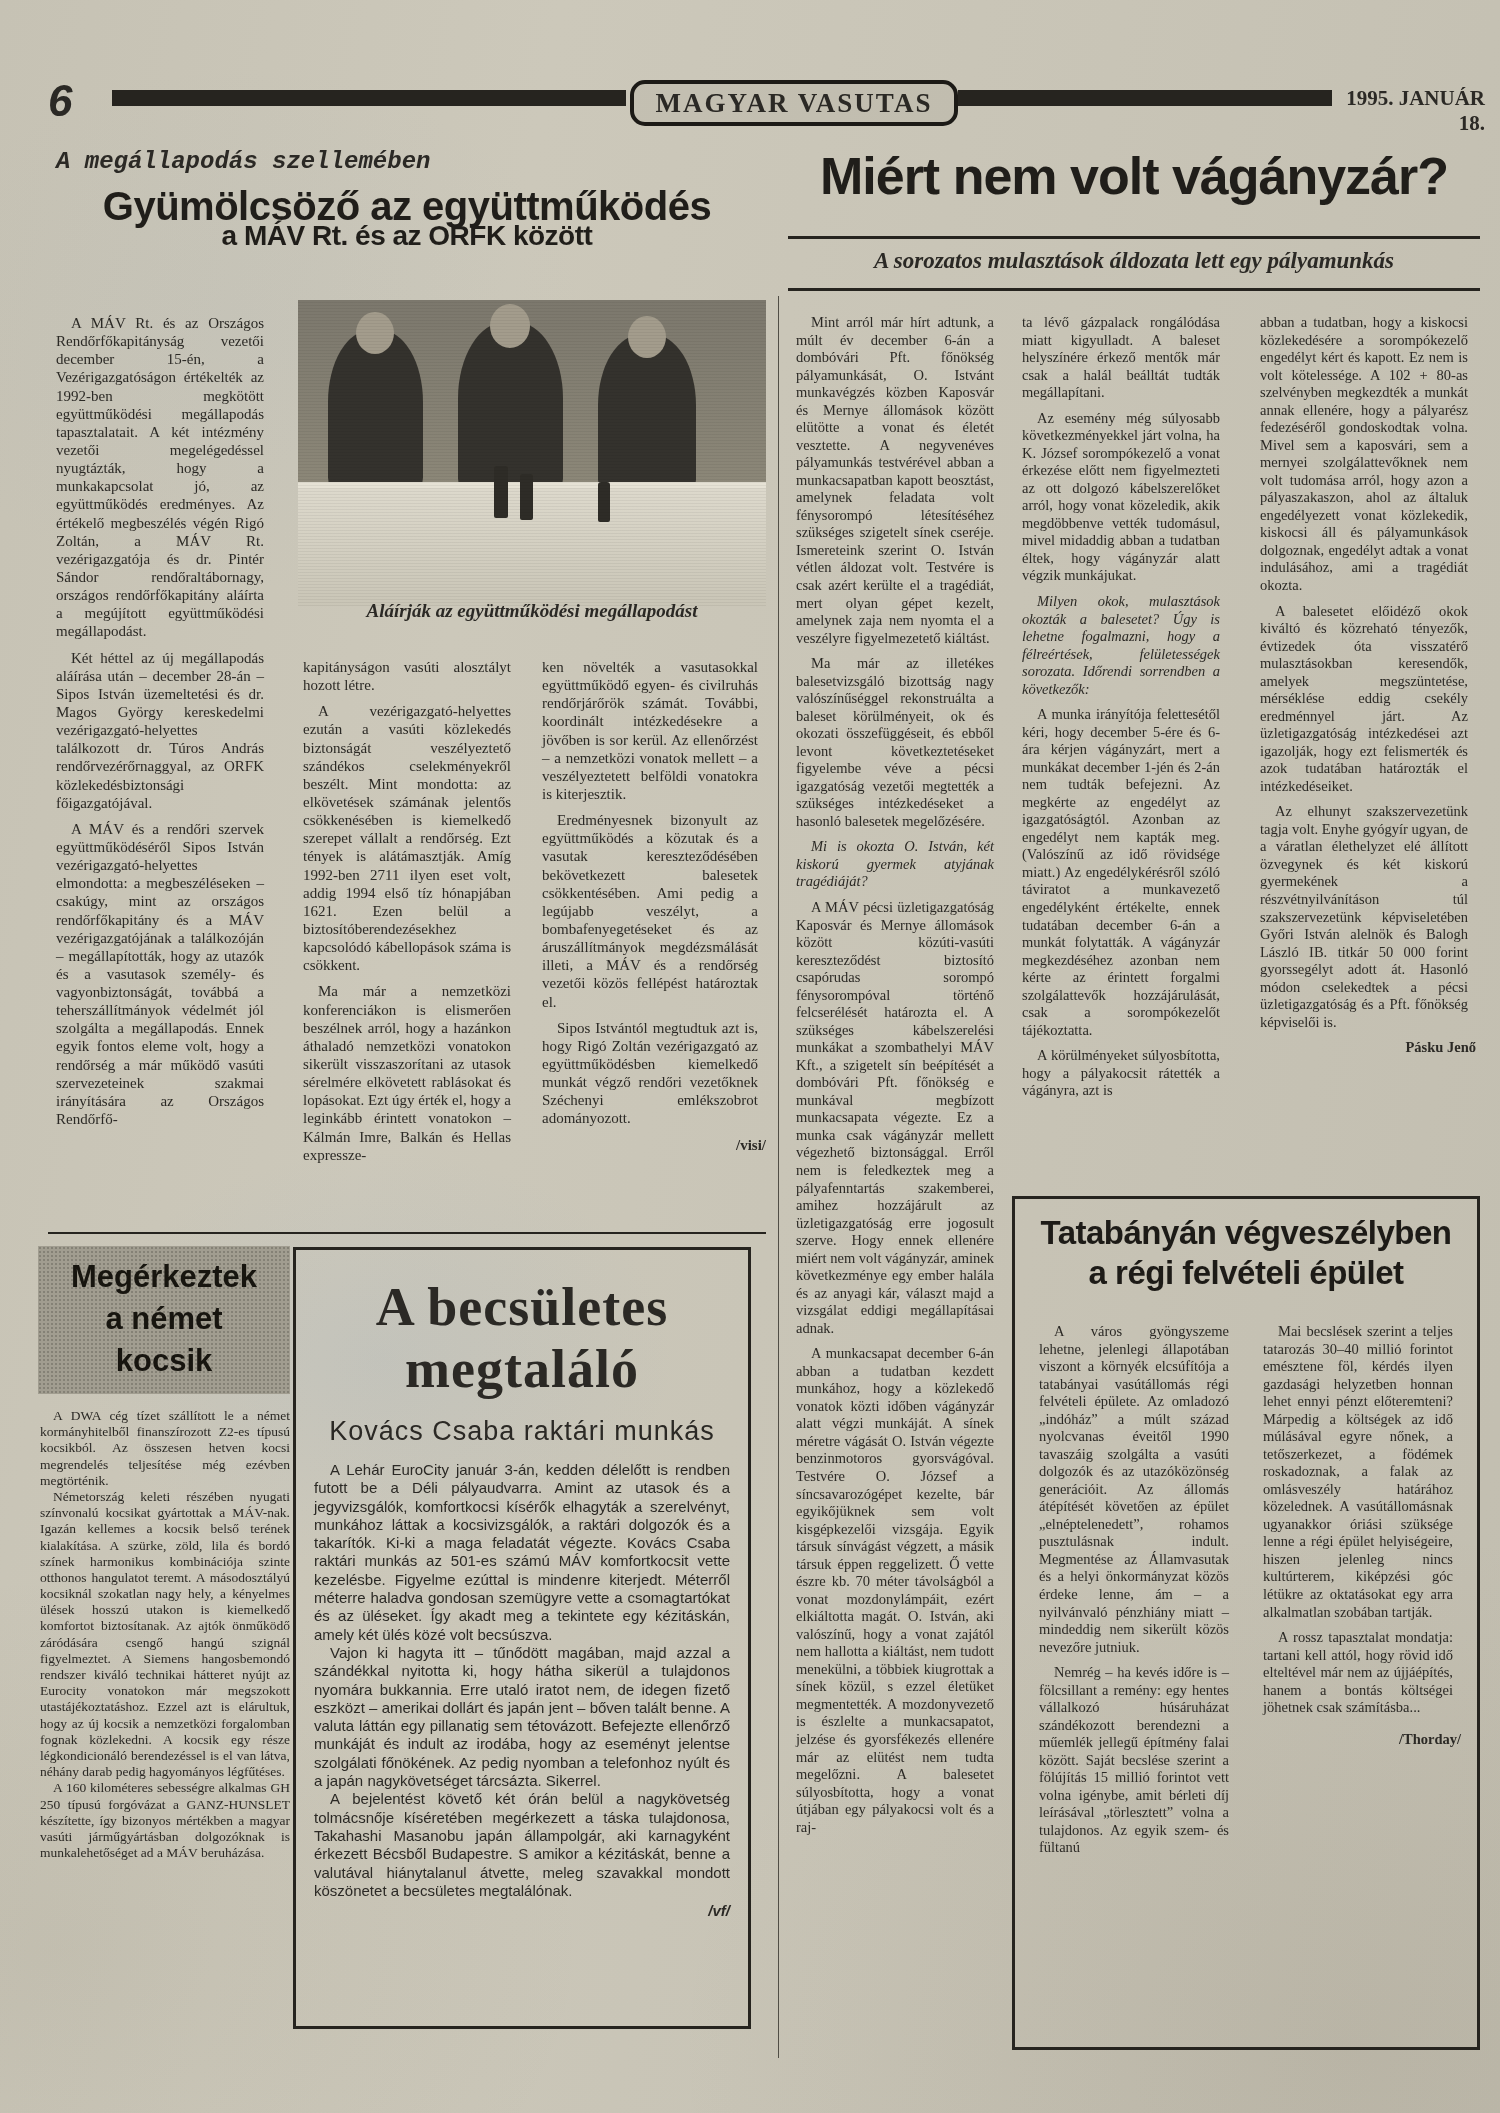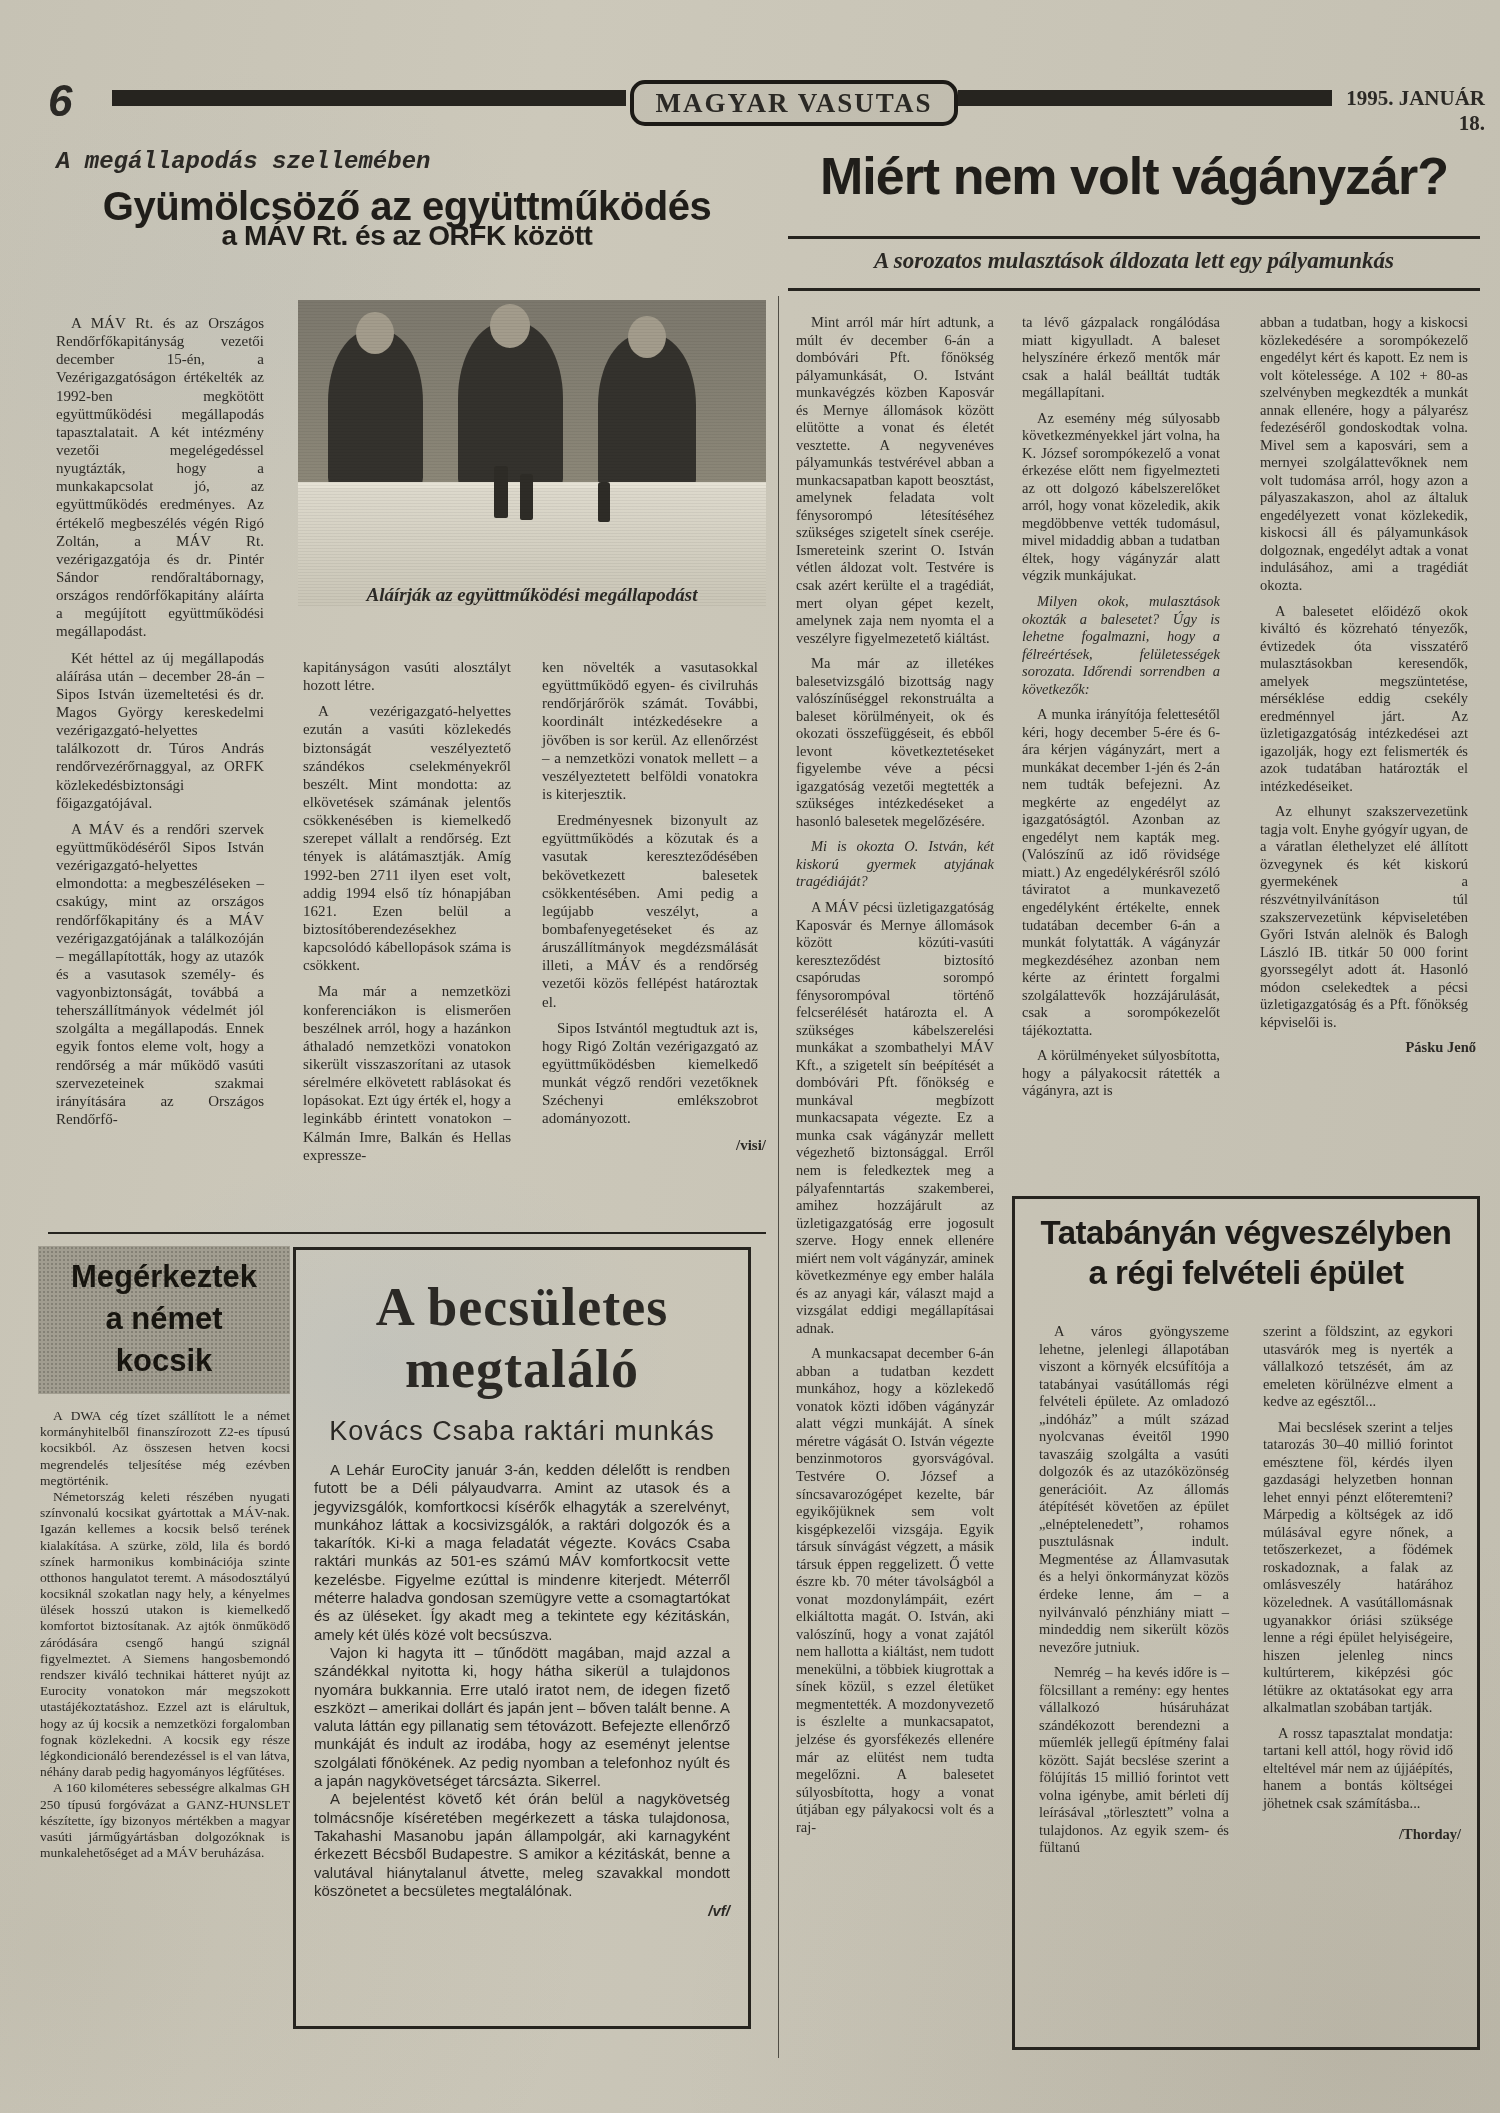--- a/index.html
+++ b/index.html
@@ -86,21 +86,21 @@
     <div class="fig" style="left:160px;top:22px;width:105px;height:170px;"></div>
     <div class="head" style="left:192px;top:4px;width:40px;height:44px;"></div>
     <div class="fig" style="left:300px;top:34px;width:98px;height:158px;"></div>
     <div class="head" style="left:330px;top:16px;width:38px;height:42px;"></div>
     <div class="table"></div>
     <div class="bottle" style="left:196px;bottom:88px;width:14px;height:52px;"></div>
     <div class="bottle" style="left:222px;bottom:86px;width:13px;height:46px;"></div>
     <div class="bottle" style="left:300px;bottom:84px;width:12px;height:40px;"></div>
     <div class="grain"></div>
   </div>
-  <div class="abs caption" style="left:298px;top:584px;width:468px;">Aláírják az együttműködési megállapodást</div>
+  <div class="abs caption" style="left:298px;top:600px;width:468px;">Aláírják az együttműködési megállapodást</div>
 
   <div class="abs col" style="left:295px;top:650px;width:224px;">
     <p class="cont">kapitányságon vasúti alosztályt hozott létre.</p>
     <p>A vezérigazgató-helyettes ezután a vasúti közlekedés biztonságát veszélyeztető szándékos cselekményekről beszélt. Mint mondotta: az elkövetések számának jelentős csökkenésében is kiemelkedő szerepet vállalt a rendőrség. Ezt tények is alátámasztják. Amíg 1992-ben 2711 ilyen eset volt, addig 1994 első tíz hónapjában 1621. Ezen belül a biztosítóberendezésekhez kapcsolódó kábellopások száma is csökkent.</p>
     <p>Ma már a nemzetközi konferenciákon is elismerően beszélnek arról, hogy a hazánkon áthaladó nemzetközi vonatokon sikerült visszaszorítani az utasok sérelmére elkövetett rablásokat és lopásokat. Ezt úgy érték el, hogy a leginkább érintett vonatokon – Kálmán Imre, Balkán és Hellas expressze-</p>
   </div>
 
   <div class="abs col" style="left:534px;top:650px;width:232px;">
     <p class="cont">ken növelték a vasutasokkal együttműködő egyen- és civilruhás rendőrjárőrök számát. További, koordinált intézkedésekre a jövőben is sor kerül. Az ellenőrzést – a nemzetközi vonatok mellett – a veszélyeztetett belföldi vonatokra is kiterjesztik.</p>
     <p>Eredményesnek bizonyult az együttműködés a közutak és a vasutak kereszteződésében bekövetkezett balesetek csökkentésében. Ami pedig a legújabb veszélyt, a bombafenyegetéseket és az áruszállítmányok megdézsmálását illeti, a MÁV és a rendőrség vezetői közös fellépést határoztak el.</p>
@@ -164,20 +164,19 @@
   </div>
 
   <div class="abs" id="tat-box" style="left:1012px;top:1196px;width:462px;height:848px;">
     <div class="th">Tatabányán végveszélyben</div>
     <div class="th" style="margin-top:0;">a régi felvételi épület</div>
     <div class="abs col" style="left:16px;top:116px;width:206px;">
       <p>A város gyöngyszeme lehetne, jelenlegi állapotában viszont a környék elcsúfítója a tatabányai vasútállomás régi felvételi épülete. Az omladozó „indóház” a múlt század nyolcvanas éveitől 1990 tavaszáig szolgálta a vasúti dolgozók és az utazóközönség generációit. Az állomás átépítését követően az épület „elnéptelenedett”, rohamos pusztulásnak indult. Megmentése az Államvasutak és a helyi önkormányzat közös érdeke lenne, ám – a nyilvánvaló pénzhiány miatt – mindeddig nem sikerült közös nevezőre jutniuk.</p>
       <p>Nemrég – ha kevés időre is – fölcsillant a remény: egy hentes vállalkozó húsáruházat szándékozott berendezni a műemlék jellegű építmény falai között. Saját becslése szerint a fölújítás 15 millió forintot vett volna igénybe, amit bérleti díj leírásával „törlesztett” volna a tulajdonos. Az egyik szem- és fültanú</p>
     </div>
     <div class="abs col" style="left:240px;top:116px;width:206px;">
-      <p class="cont">szerint a földszint, az egykori utasvárók meg is nyerték a vállalkozó tetszését, ám az emeleten körülnézve elment a kedve az egésztől...</p>
       <p>Mai becslések szerint a teljes tatarozás 30–40 millió forintot emésztene föl, kérdés ilyen gazdasági helyzetben honnan lehet ennyi pénzt előteremteni? Márpedig a költségek az idő múlásával egyre nőnek, a tetőszerkezet, a födémek roskadoznak, a falak az omlásveszély határához közelednek. A vasútállomásnak ugyanakkor óriási szüksége lenne a régi épület helyiségeire, hiszen jelenleg nincs kultúrterem, kiképzési góc létükre az oktatásokat egy arra alkalmatlan szobában tartják.</p>
       <p>A rossz tapasztalat mondatja: tartani kell attól, hogy rövid idő elteltével már nem az újjáépítés, hanem a bontás költségei jöhetnek csak számításba...</p>
       <div class="sig" style="margin-top:14px;">/Thorday/</div>
     </div>
   </div>
 
 </div>
 
 </body></html>

